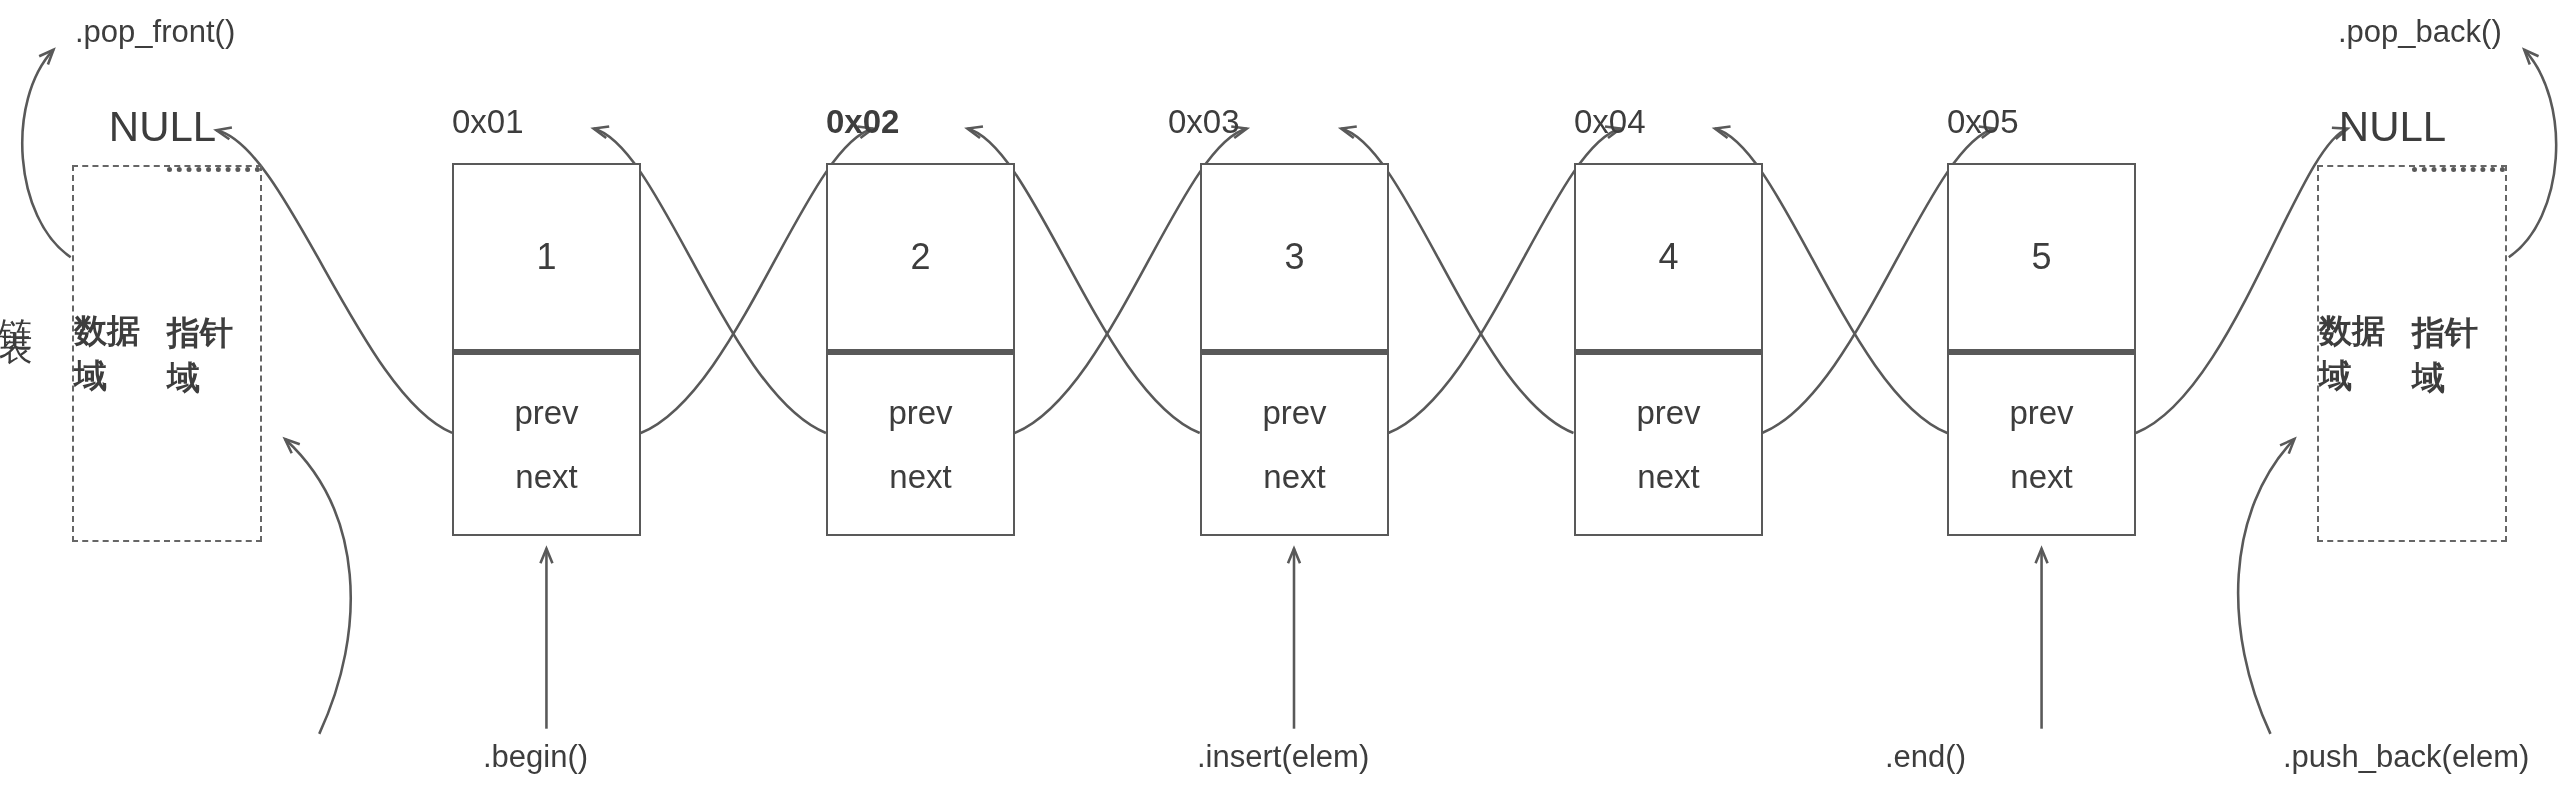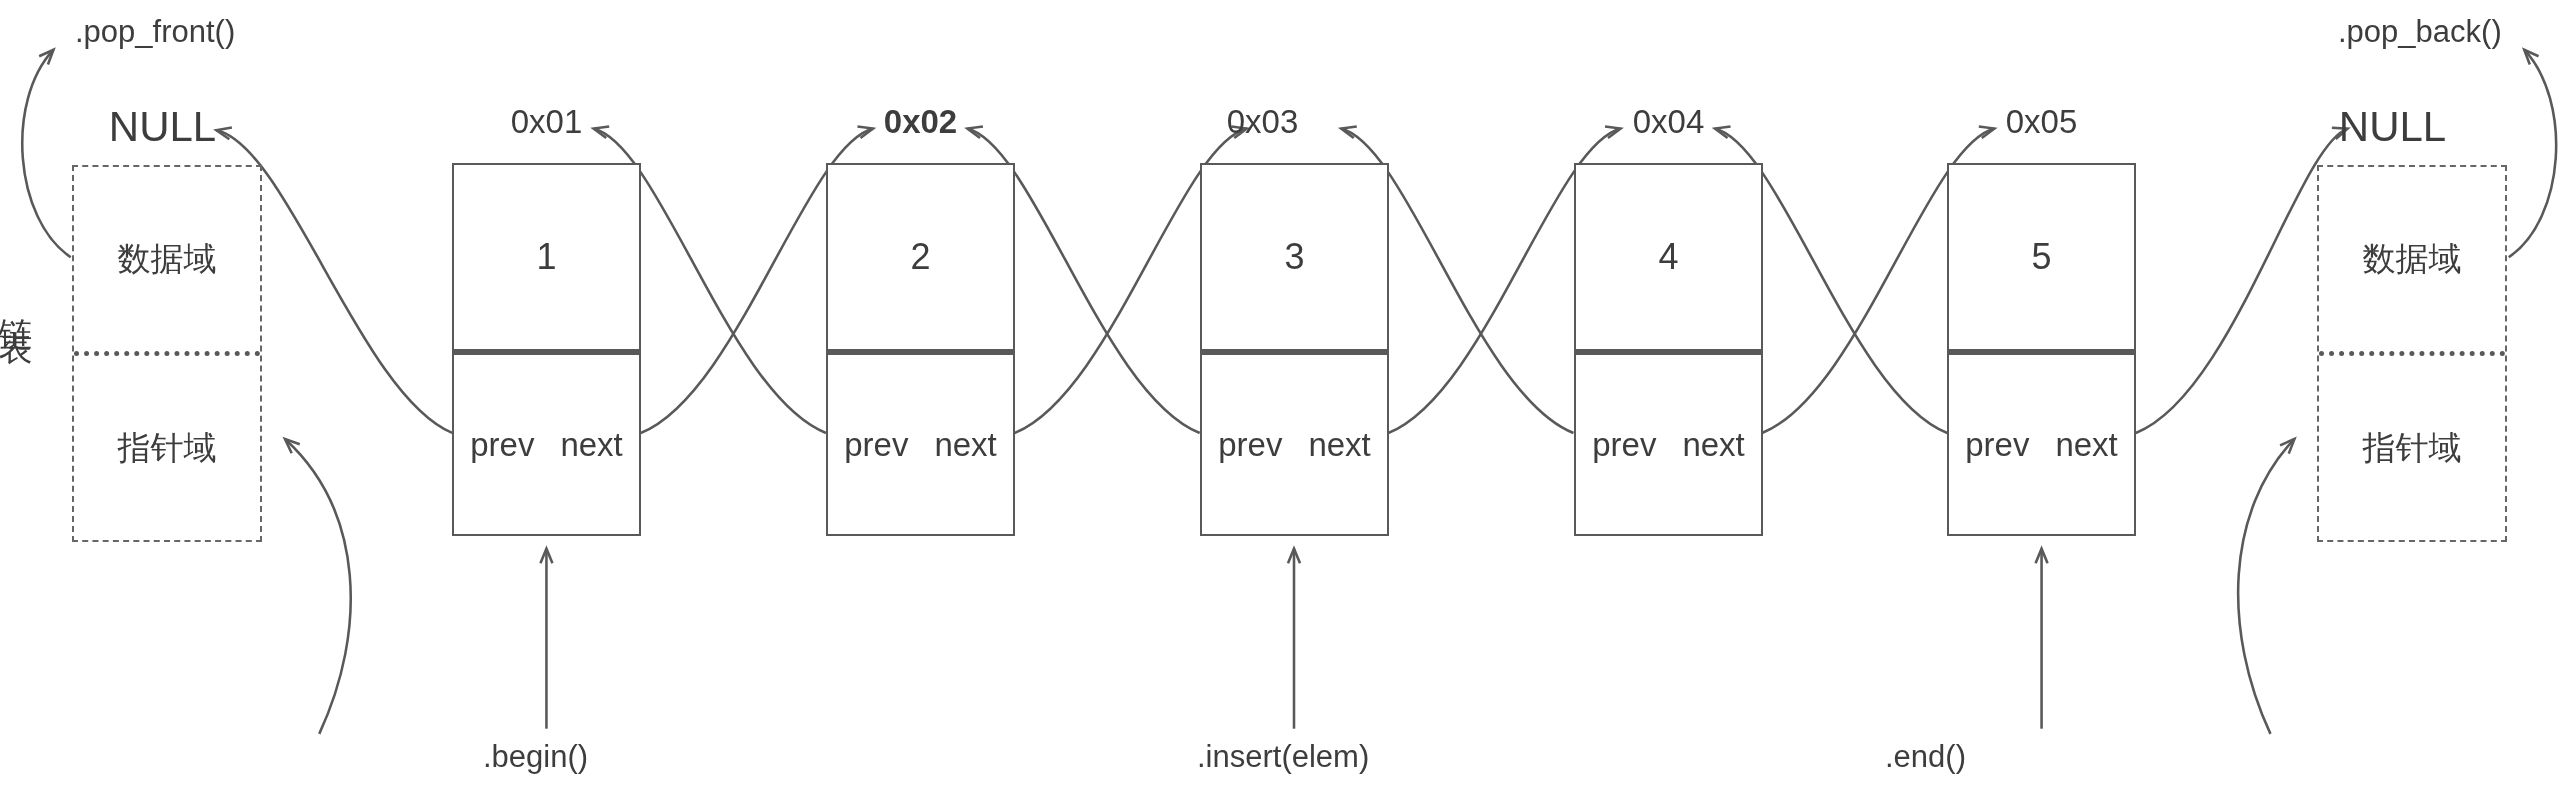--- a/index.html
+++ b/index.html
@@ -36,32 +36,32 @@
     position: absolute;
     top: 103px;
     width: 137px;
     text-align: center;
     font-size: 42px;
   }
   .addr {
     position: absolute;
     top: 103px;
     width: 189px;
-    text-align: center;
     font-size: 33px;
   }
   .struct-box {
     position: absolute;
     top: 165px;
     width: 190px;
     height: 377px;
     border: 2.6px dashed #666666;
     box-sizing: border-box;
     display: flex;
-    flex-direction: column;
+    flex-direction: row;
+    font-weight: bold;
   }
   .struct-cell {
     flex: 1;
     display: flex;
     align-items: center;
     justify-content: center;
     font-size: 33px;
   }
   .struct-cell.ptr { border-top: 5.1px dotted #595959; }
   .node {
@@ -79,21 +79,21 @@
     height: 184px;
     display: flex;
     align-items: center;
     justify-content: center;
     font-size: 36px;
     border-bottom: 6px solid #595959;
   }
   .node .ptrs {
     flex: 1;
     display: flex;
-    flex-direction: row;
+    flex-direction: column;
     align-items: center;
     justify-content: center;
     gap: 26px;
     font-size: 33px;
   }
   .op {
     position: absolute;
     font-size: 31px;
     white-space: nowrap;
   }
@@ -185,15 +185,16 @@
       <div>prev</div>
       <div>next</div>
     </div>
   </div>
 
   <div class="op" style="left:75px; top:13.7px;">.pop_front()</div>
   <div class="op" style="left:2320px; top:13.7px;margin-left:18px;">.pop_back()</div>
   <div class="op" style="left:483px; top:739px;">.begin()</div>
   <div class="op" style="left:1197px; top:739px;">.insert(elem)</div>
   <div class="op" style="left:1885px; top:739px;">.end()</div>
+  <div class="op" style="left:2283px; top:739px;">.push_back(elem)</div>
 
 </div>
 
 
 </body></html>

